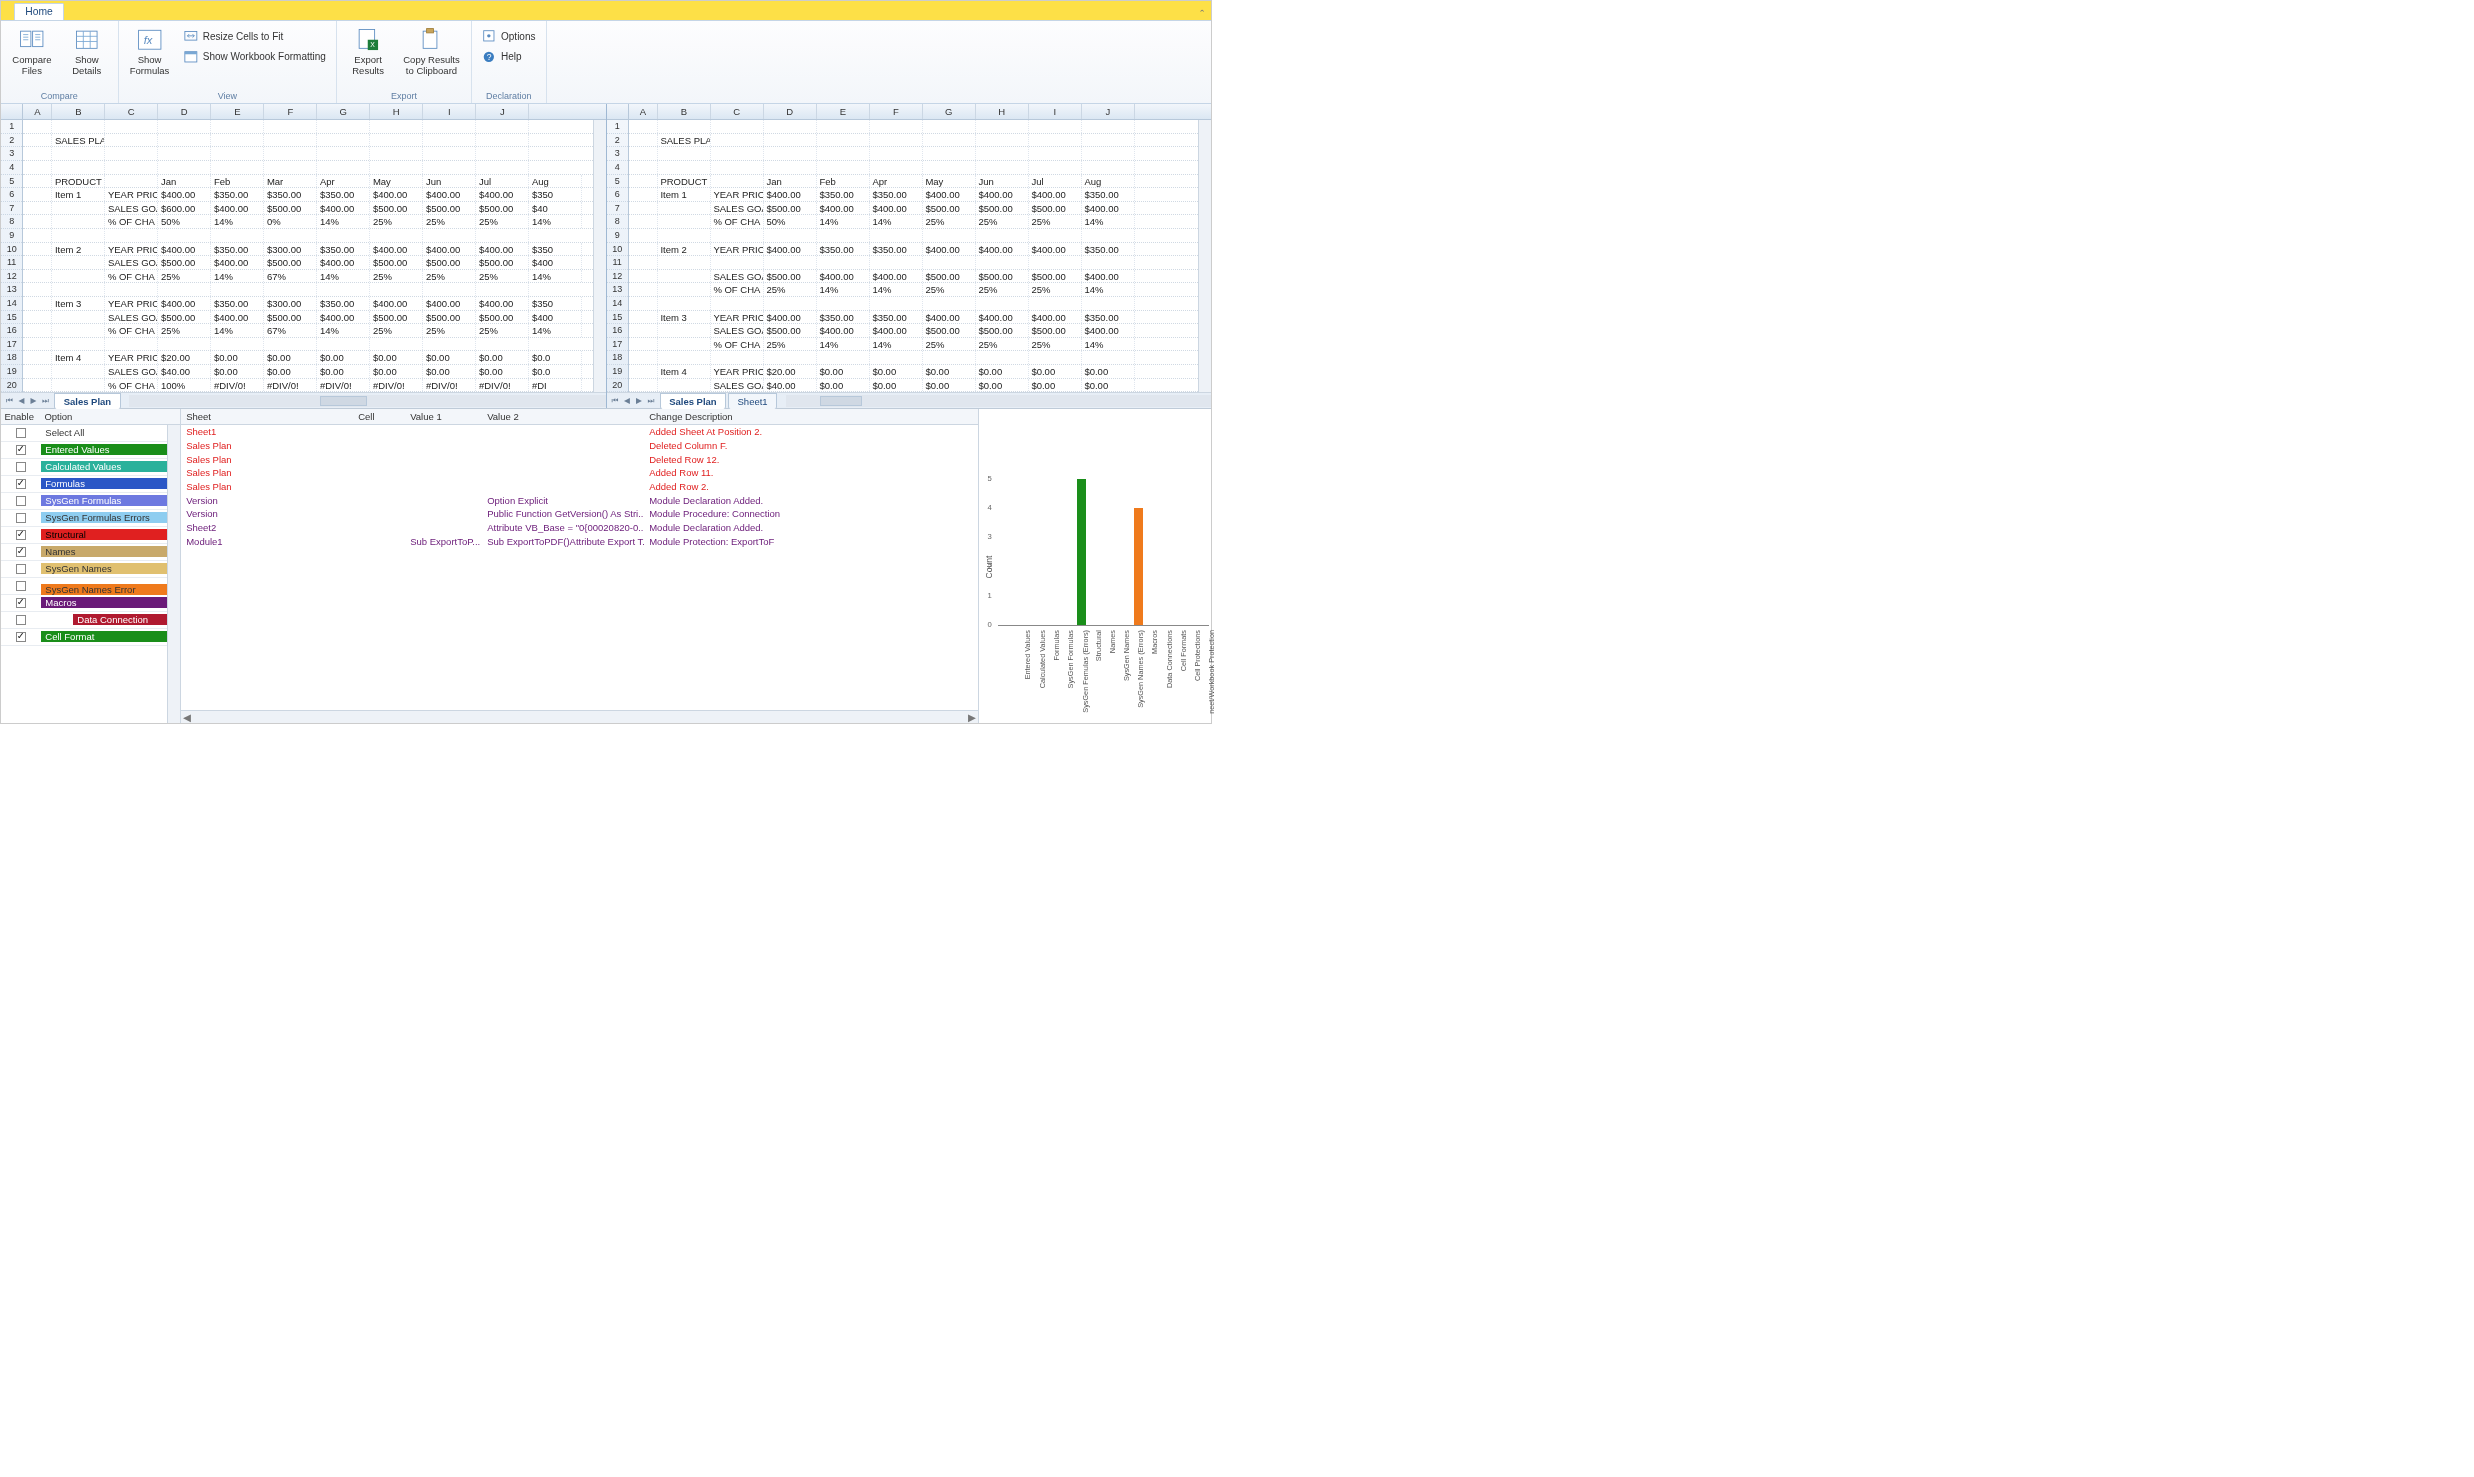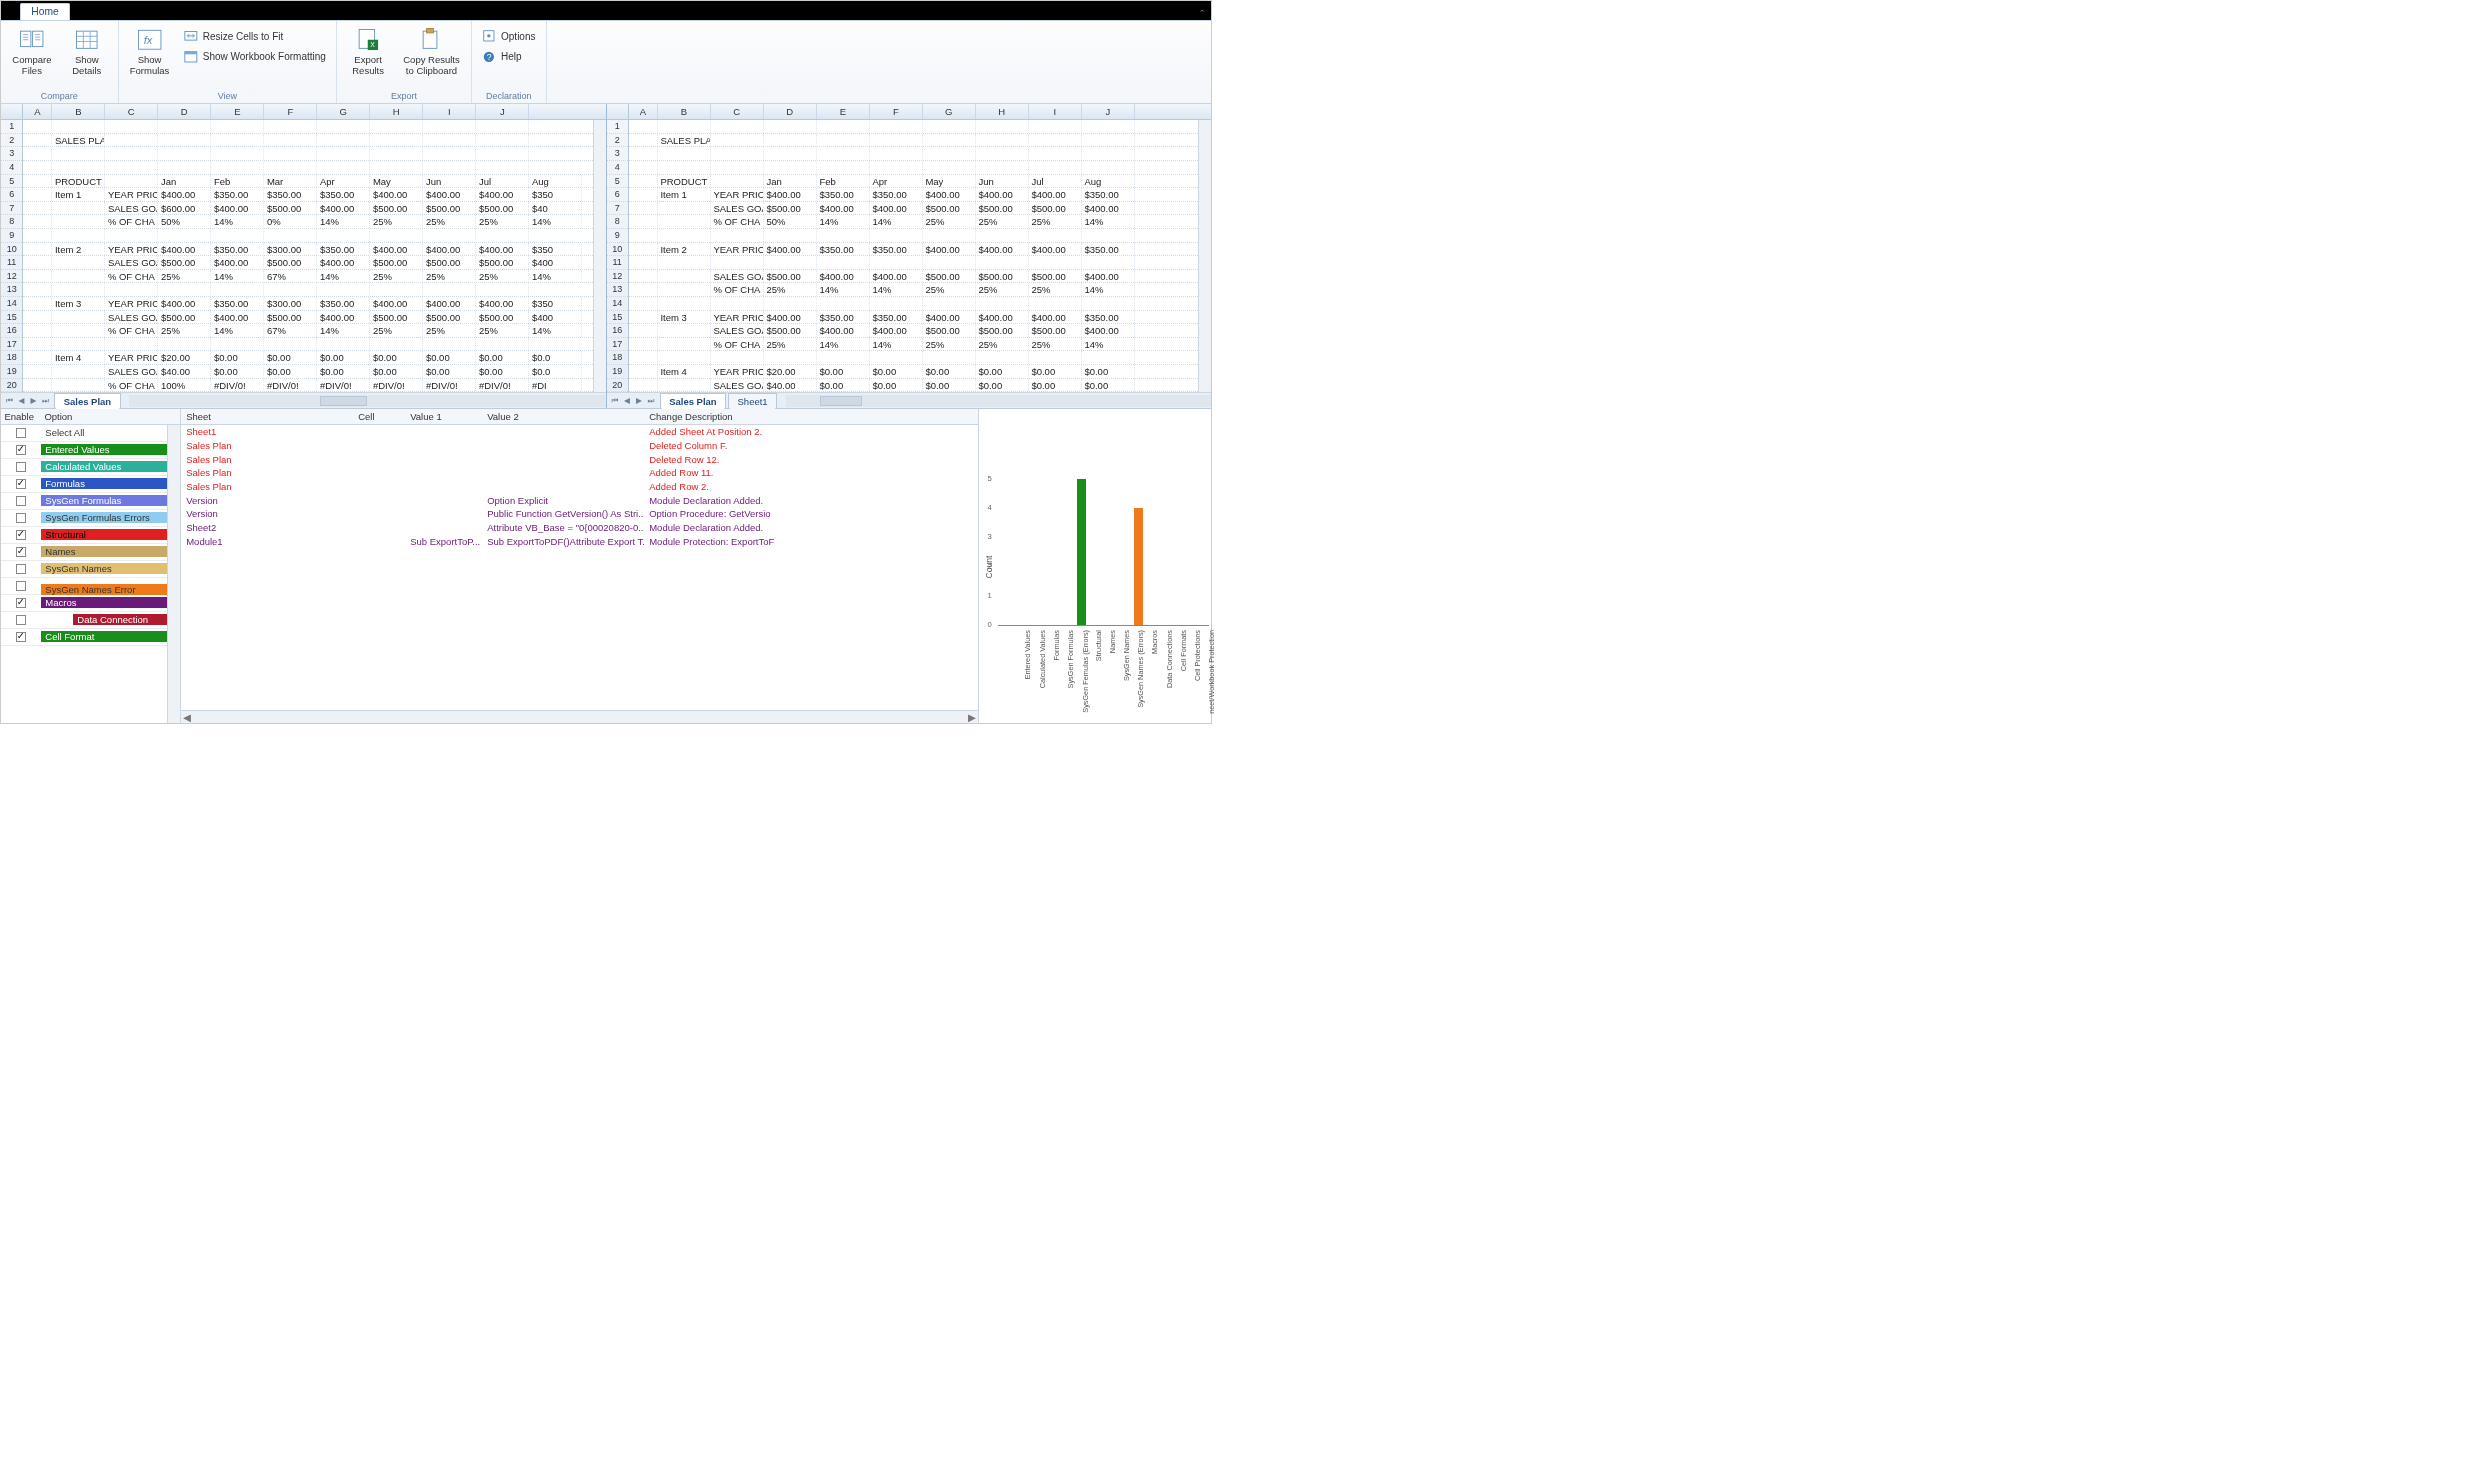--- a/index.html
+++ b/index.html
@@ -8,21 +8,21 @@
 
   
   .titlebar { height:19px; display:flex; align-items:center; padding:0 3.4px; background:#fff; border-bottom:0.9px solid #e0e0e0;}
   .titlebar-icon { width:12px; height:12px; margin-right:5.2px; display:inline-flex; align-items:center; justify-content:center;}
   .titlebar-text { font-size:9.5px; color:#444; }
   .titlebar-spacer { flex:1; }
   .win-btn { width:39px; height:19px; display:flex; align-items:center; justify-content:center; font-size:10.3px; color:#333;}
   .win-btn.close { font-size:12px; }
 
   
-  .tabstrip { height:19px; display:flex; align-items:flex-end; padding-left:19px; background:#000000; position:relative;}
+  .tabstrip { height:19px; display:flex; align-items:flex-end; padding-left:13px; background:#fde047; position:relative;}
   .tab { padding:2.6px 10.3px; border:0.9px solid #c5d5e6; border-bottom:none; background:#fff; font-size:10.3px; color:#1f497d; border-radius:1.7px 1.7px 0 0;}
   .caret-btn { position:absolute; right:5.2px; bottom:1.7px; font-size:8.6px; color:#777;}
   .ribbon { height:84px; display:flex; background:linear-gradient(#fdfdfe,#f3f6fa); border-top:0.9px solid #c5d5e6; border-bottom:0.9px solid #c5d5e6;}
   .group { display:flex; flex-direction:column; align-items:center; padding:3.4px 6.9px 1.7px; border-right:0.9px solid #d7e2ee;}
   .group-body { flex:1; display:flex; align-items:flex-start; gap:6.9px;}
   .group-label { font-size:9px; color:#5f7ea3; margin-top:1.7px;}
   .bigbtn { width:48px; display:flex; flex-direction:column; align-items:center; gap:1.7px; padding-top:1.7px;}
   .bigbtn .glyph { width:27.5px; height:27.5px; display:flex; align-items:center; justify-content:center;}
   .bigbtn .txt { font-size:9.5px; color:#333; text-align:center; line-height:1.15;}
   .smallbtns { display:flex; flex-direction:column; gap:3.4px; padding-top:3.4px;}
@@ -967,21 +967,21 @@
             <div class="dcol-cell"></div>
             <div class="dcol-v1"></div>
             <div class="dcol-v2">Option Explicit</div>
             <div class="dcol-desc">Module Declaration Added.</div>
           </div>
           <div class="diffrow" style="color: rgb(106, 26, 120);">
             <div class="dcol-sheet">Version</div>
             <div class="dcol-cell"></div>
             <div class="dcol-v1"></div>
             <div class="dcol-v2">Public Function GetVersion() As Stri...</div>
-            <div class="dcol-desc">Option Procedure: GetVersio</div>
+            <div class="dcol-desc">Module Procedure: Connection</div>
           </div>
           <div class="diffrow" style="color: rgb(106, 26, 120);">
             <div class="dcol-sheet">Sheet2</div>
             <div class="dcol-cell"></div>
             <div class="dcol-v1"></div>
             <div class="dcol-v2">Attribute VB_Base = "0{00020820-0...</div>
             <div class="dcol-desc">Module Declaration Added.</div>
           </div>
           <div class="diffrow" style="color: rgb(106, 26, 120);">
             <div class="dcol-sheet">Module1</div>

